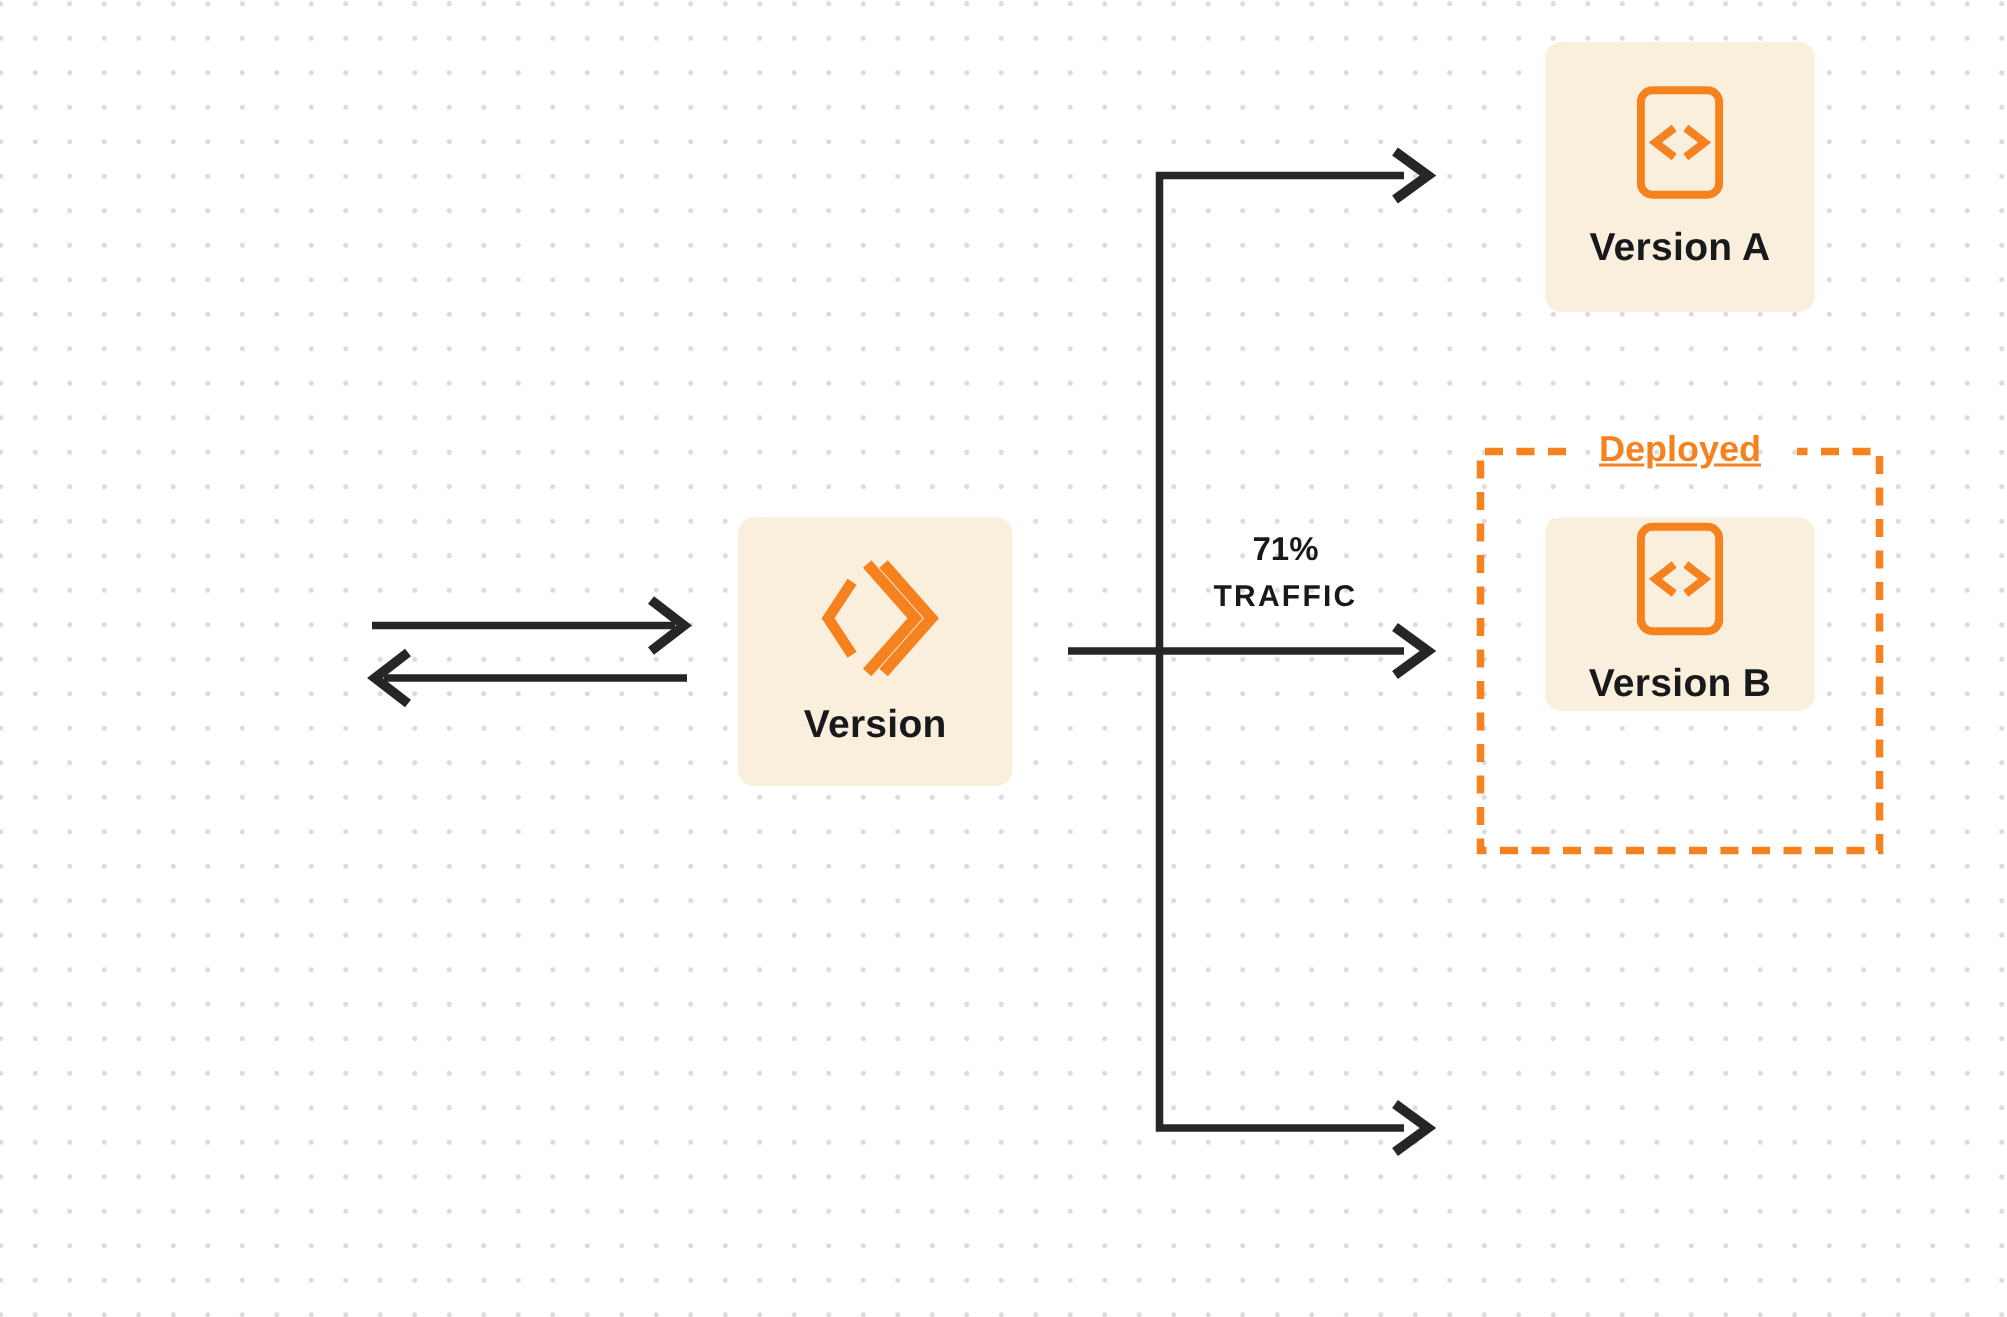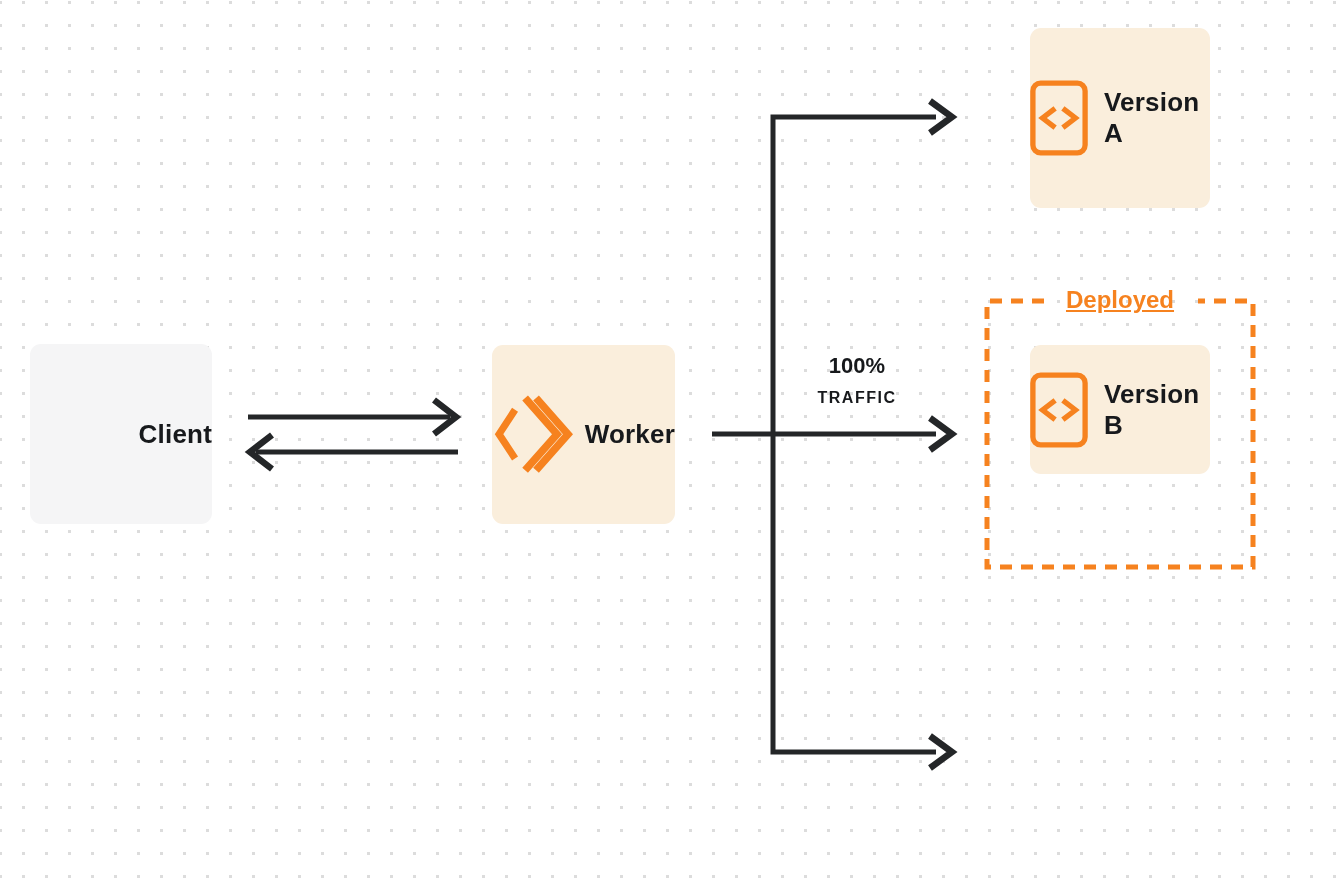--- a/index.html
+++ b/index.html
@@ -24,22 +24,22 @@
     background-image:radial-gradient(circle, var(--dot-grid,#dcdcdc) 1.6px, transparent 1.7px);
     background-size:23px 23px;
     background-position:12px 14px;
   }
   .edge-layer{
     position:absolute;left:0;top:0;width:1338px;height:878px;
     pointer-events:none;
   }
   .node{
     position:absolute;
-    display:flex;flex-direction:row;
-    align-items:center;justify-content:flex-end;
+    display:flex;flex-direction:column;
+    align-items:center;justify-content:center;
     border-radius:11px;
   }
   .node .label{
     font-weight:700;
     font-size:26px;
     color:var(--text-dark,#17191C);
     letter-spacing:.2px;
   }
   .node-client{
     left:30px;top:344px;width:182px;height:180px;
@@ -62,21 +62,21 @@
   .icon-wrap{display:flex;align-items:center;justify-content:center;}
   .traffic-label{
     position:absolute;
     left:777px;top:350px;width:160px;
     text-align:center;
     color:var(--text-dark,#17191C);
     font-weight:700;
     line-height:32px;
   }
   .traffic-label .pct{font-size:22px;display:block;}
-  .traffic-label .word{font-size:16px;display:block;letter-spacing:1.5px;}
+  .traffic-label .word{font-size:20px;display:block;letter-spacing:1.5px;}
   .deployed-label{
     position:absolute;
     left:1040px;top:286px;width:160px;
     text-align:center;
     color:var(--accent-orange,#F6821F);
     font-weight:700;
     font-size:24px;
     text-decoration:underline;
   }
 </style>
@@ -107,37 +107,34 @@
     <path d="M930 418 L952 434 L930 450" stroke-width="6.5" stroke-linejoin="miter" style="stroke:var(--ink-dark,#242628)"></path>
 
     <path d="M930 736 L952 752 L930 768" stroke-width="6.5" stroke-linejoin="miter" style="stroke:var(--ink-dark,#242628)"></path>
 
     <path d="M1044 301 L987 301 L987 567 L1253 567 L1253 301 L1198 301" stroke-width="5" stroke-dasharray="12 9" style="stroke:var(--accent-orange,#F6821F)"></path>
   </svg>
 
   <div class="deployed-label">Deployed</div>
 
   <div class="traffic-label">
-    <span class="pct">100%</span>
+    <span class="pct">71%</span>
     <span class="word">TRAFFIC</span>
   </div>
 
-  <div class="node node-client">
-    <span class="label">Client</span>
-  </div>
 
   <div class="node node-worker">
     <span class="icon-wrap">
       <svg width="84" height="84" viewBox="0 0 100 100" fill="none" xmlns="http://www.w3.org/2000/svg">
         <polyline points="31,20 12,49 31,78" stroke-width="8.5" stroke-linejoin="miter" style="stroke:var(--accent-orange,#F6821F)"></polyline>
         <polyline points="43,6 81,49 43,92" stroke-width="9" stroke-linejoin="miter" style="stroke:var(--accent-orange,#F6821F)"></polyline>
         <polyline points="56,6 94,49 56,92" stroke-width="9" stroke-linejoin="miter" style="stroke:var(--accent-orange,#F6821F)"></polyline>
       </svg>
     </span>
-    <span class="label">Worker</span>
+    <span class="label">Version</span>
   </div>
 
   <div class="node node-version node-version-a">
     <span class="icon-wrap">
       <svg width="58" height="76" viewBox="0 0 60 78" fill="none" xmlns="http://www.w3.org/2000/svg">
         <rect x="3" y="3" width="54" height="72" rx="8" stroke-width="5.5" style="stroke:var(--accent-orange,#F6821F)"></rect>
         <polyline points="26,29 13,39 26,49" stroke-width="5.5" stroke-linejoin="miter" style="stroke:var(--accent-orange,#F6821F)"></polyline>
         <polyline points="34,29 47,39 34,49" stroke-width="5.5" stroke-linejoin="miter" style="stroke:var(--accent-orange,#F6821F)"></polyline>
       </svg>
     </span>

